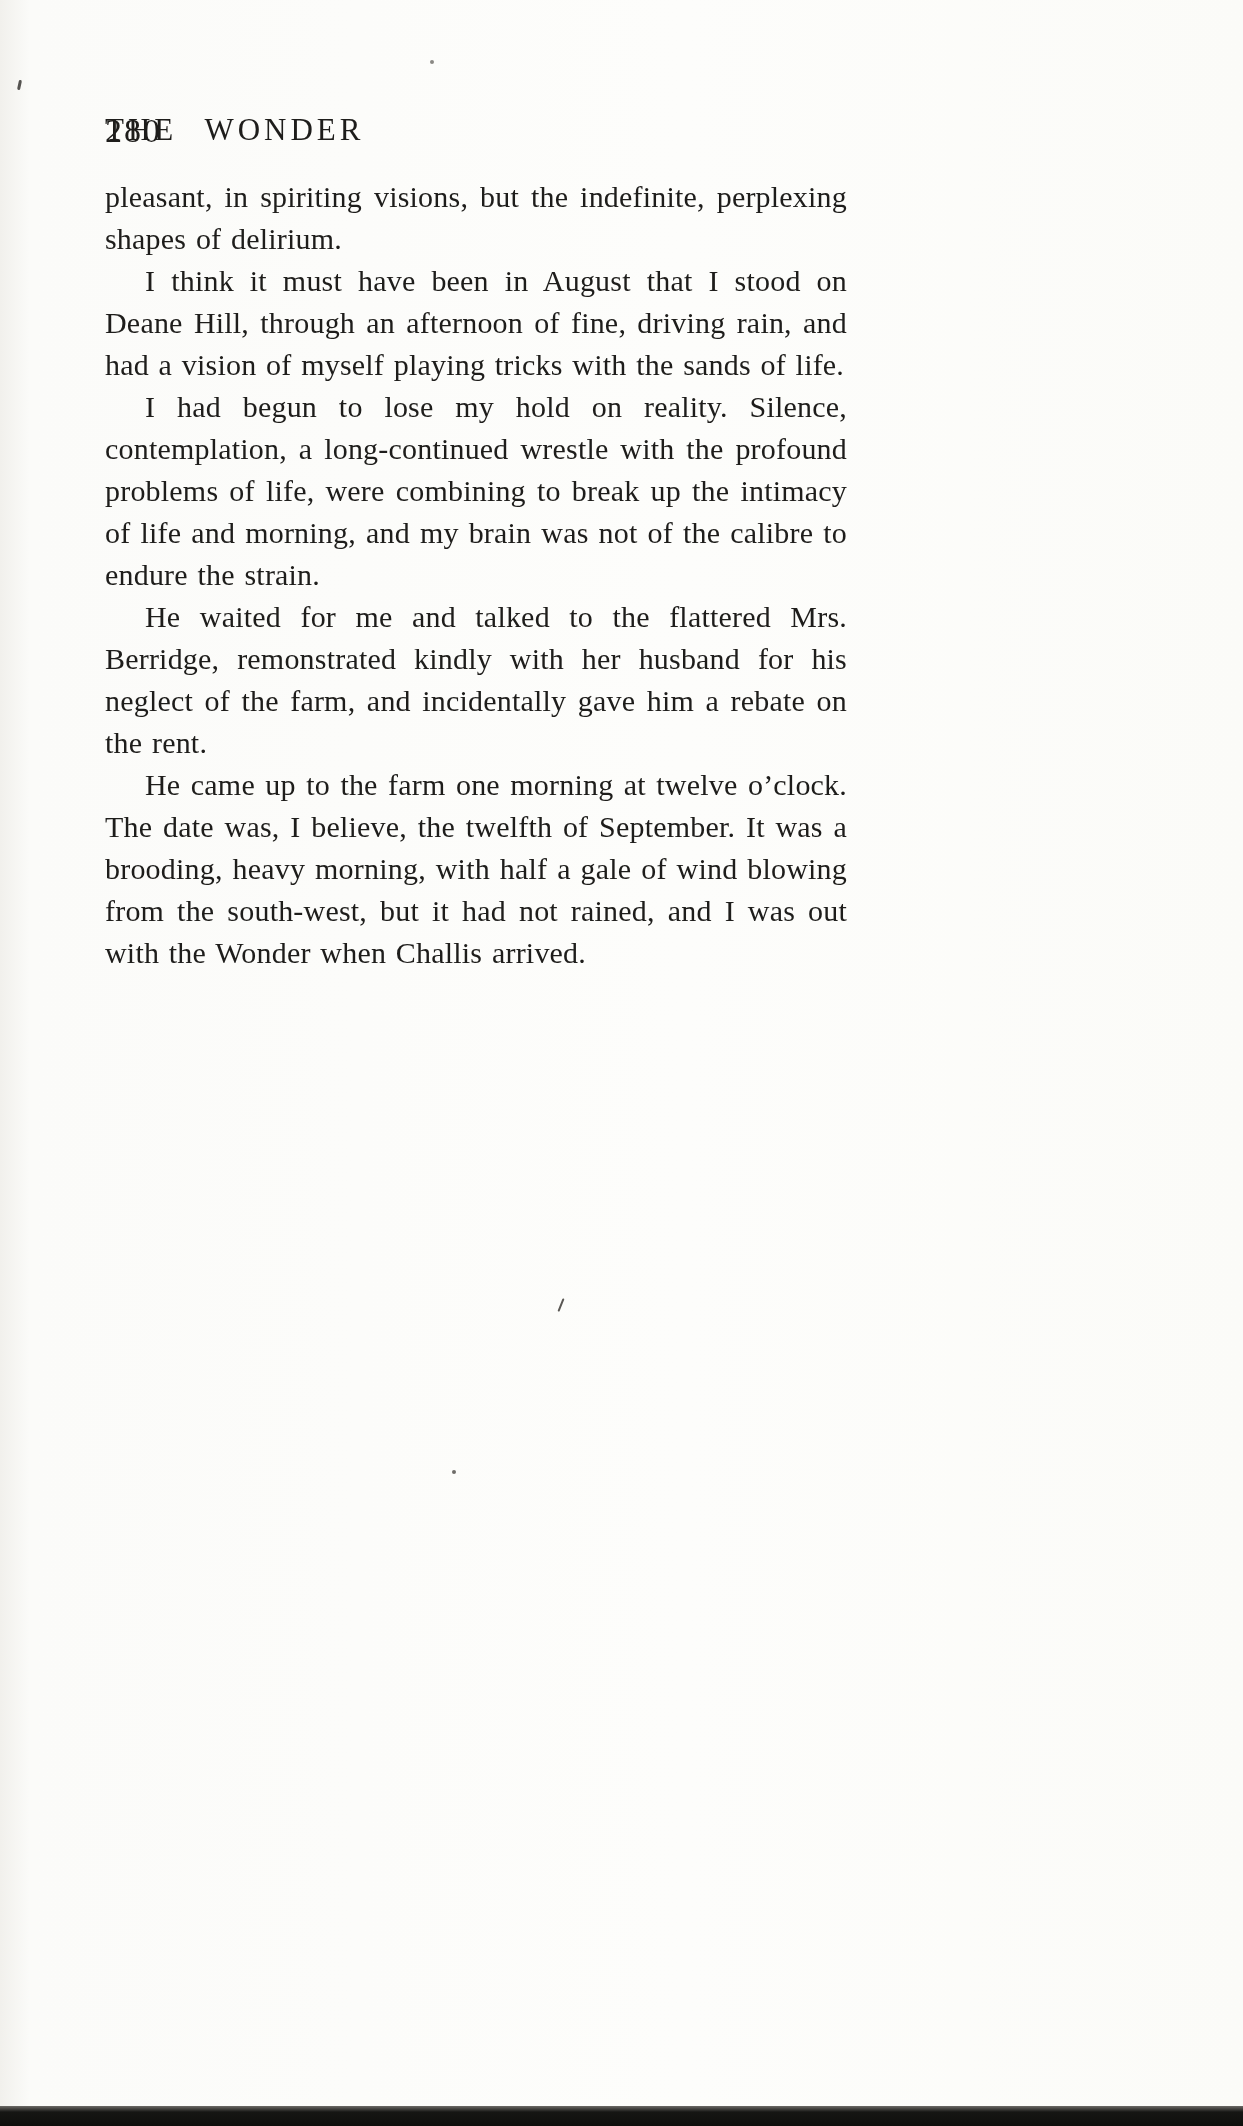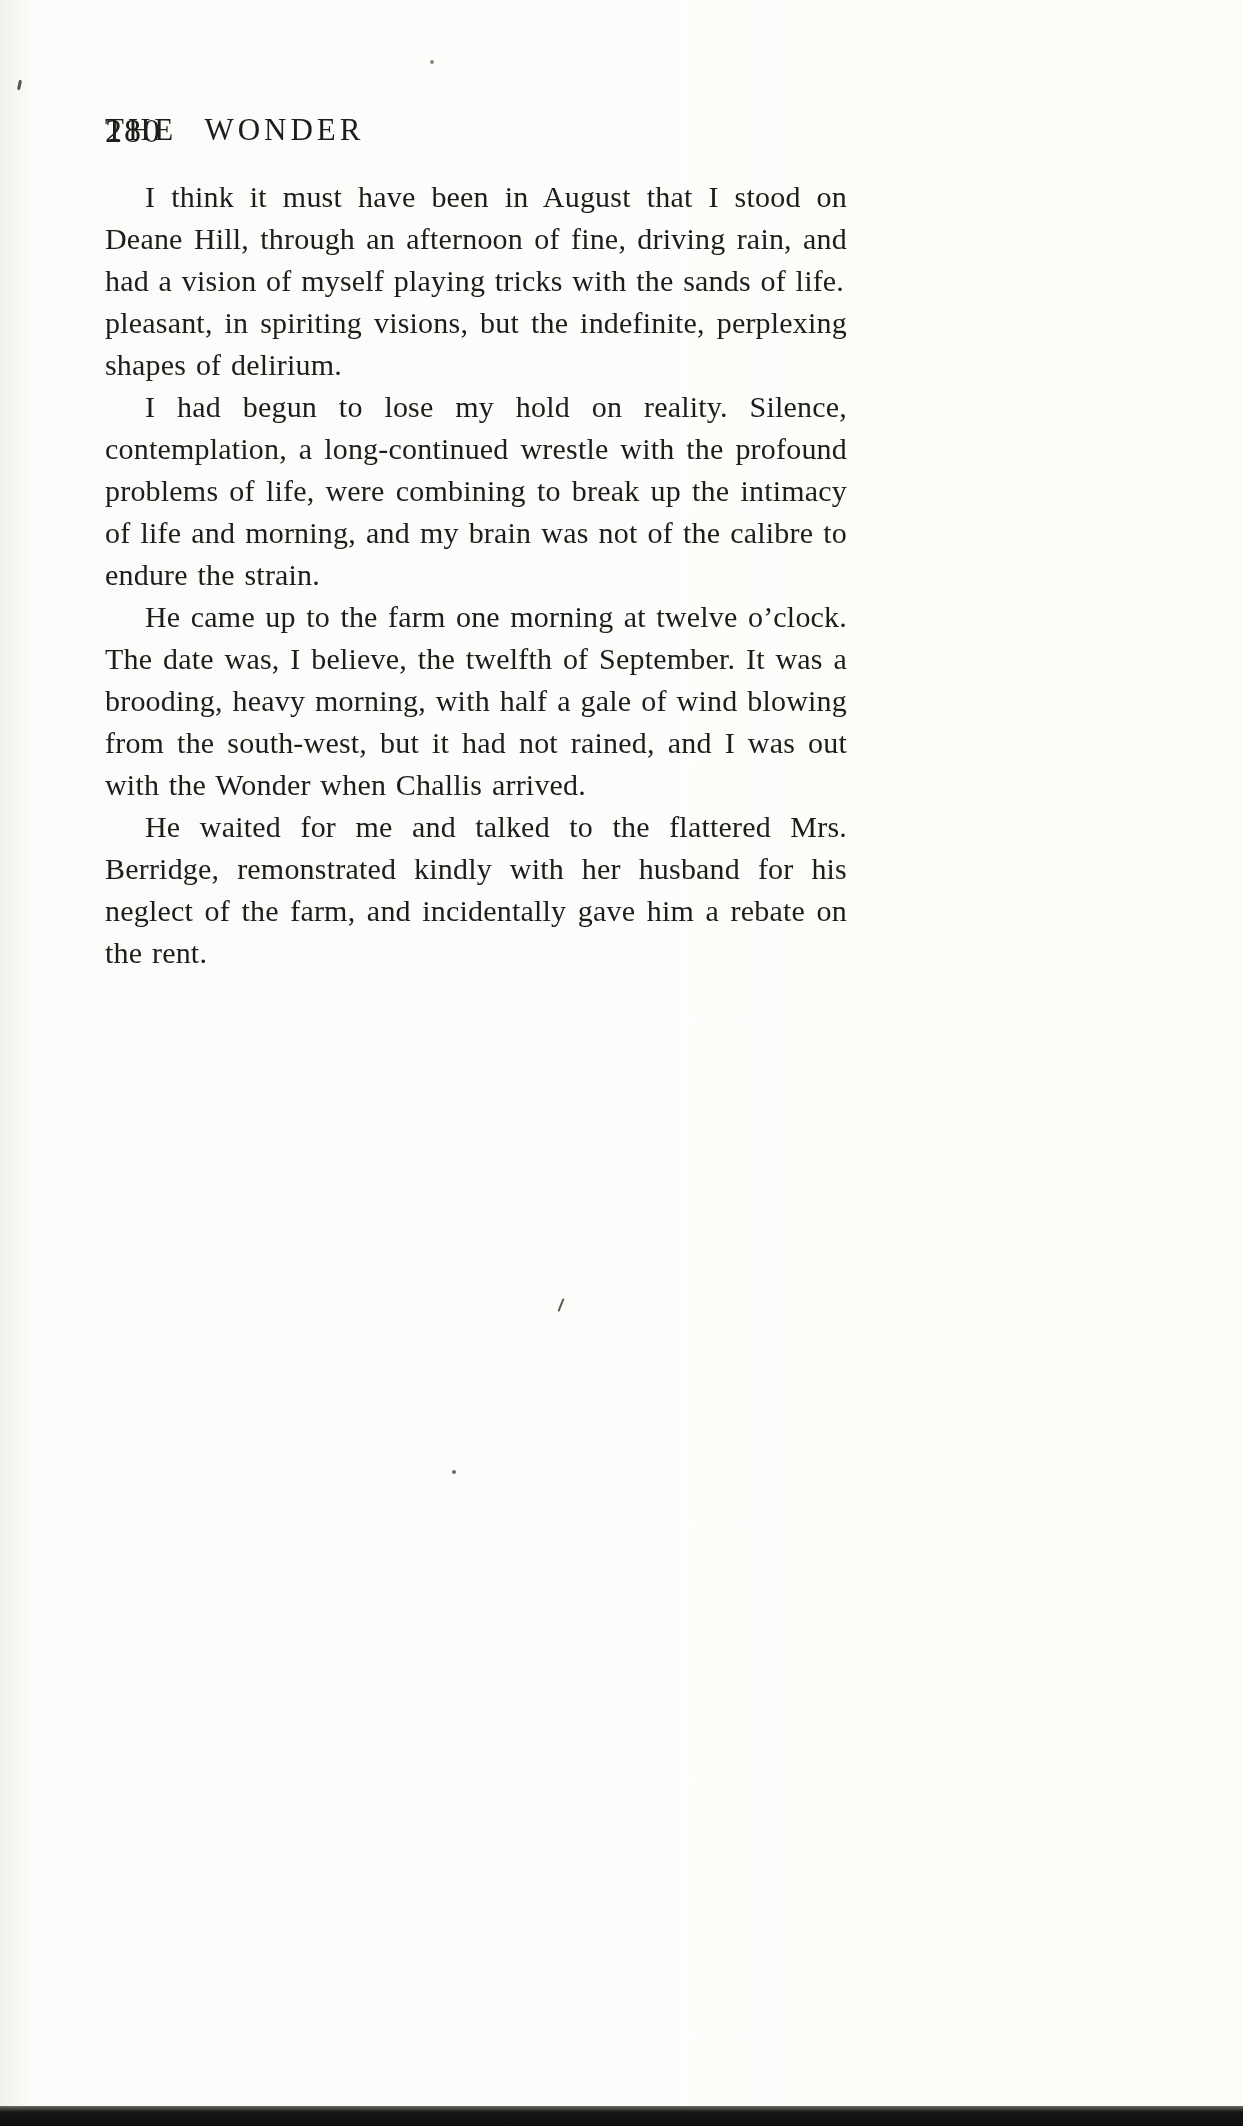--- a/index.html
+++ b/index.html
@@ -88,25 +88,25 @@
 <body>
 
 <div class="page">
 
   <div class="running-header">
     <span class="page-number">280</span>
     <span class="header-title">THE WONDER</span>
   </div>
 
   <div class="body-text">
+    <p class="para">pleasant, in spiriting visions, but the indefinite, perplexing shapes of delirium.</p>
     <p class="para indent">I think it must have been in August that I stood on Deane Hill, through an afternoon of fine, driving rain, and had a vision of myself playing tricks with the sands of life.</p>
-    <p class="para">pleasant, in spiriting visions, but the indefinite, perplexing shapes of delirium.</p>
     <p class="para indent">I had begun to lose my hold on reality.  Silence, contemplation, a long-continued wrestle with the profound problems of life, were combining to break up the intimacy of life and morning, and my brain was not of the calibre to endure the strain.</p>
+    <p class="para indent">He waited for me and talked to the flattered Mrs. Berridge, remonstrated kindly with her husband for his neglect of the farm, and incidentally gave him a rebate on the rent.</p>
     <p class="para indent">He came up to the farm one morning at twelve o’clock.  The date was, I believe, the twelfth of September.  It was a brooding, heavy morning, with half a gale of wind blowing from the south-west, but it had not rained, and I was out with the Wonder when Challis arrived.</p>
-    <p class="para indent">He waited for me and talked to the flattered Mrs. Berridge, remonstrated kindly with her husband for his neglect of the farm, and incidentally gave him a rebate on the rent.</p>
   </div>
 
   <div class="artifact tick-top-left"></div>
   <div class="artifact dot-top-center"></div>
   <div class="artifact slash-mid"></div>
   <div class="artifact dot-bottom"></div>
 
   <div class="scan-edge-bottom"></div>
 
 </div>

